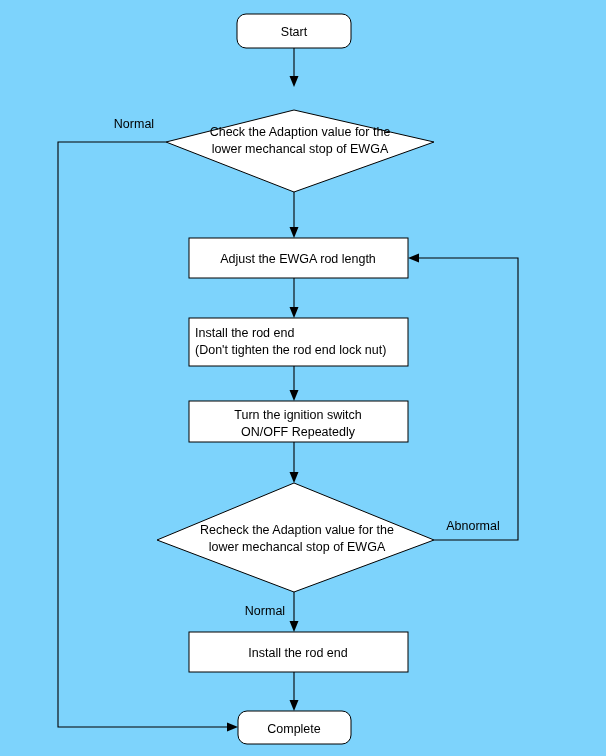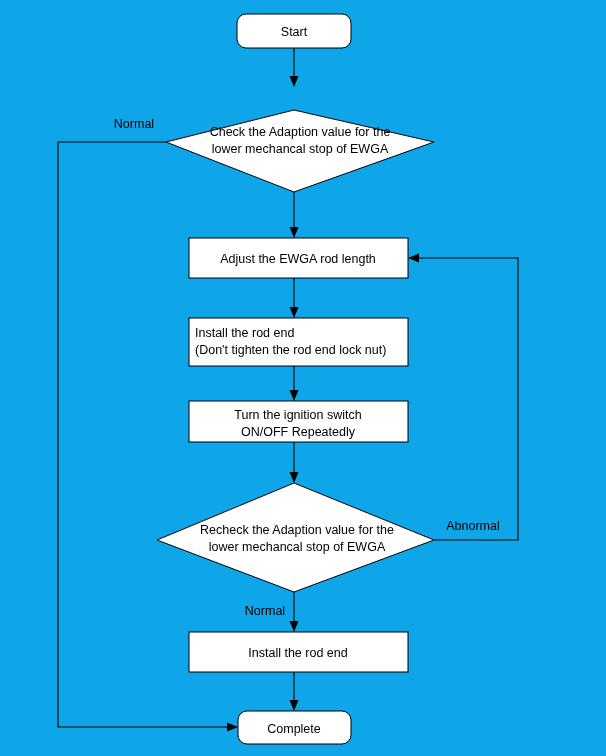--- a/index.html
+++ b/index.html
@@ -10,21 +10,21 @@
   body {
     width: 606px;
     height: 756px;
     font-family: "Liberation Sans", sans-serif;
     overflow: hidden;
   }
   #flowchart-root {
     position: relative;
     width: 606px;
     height: 756px;
-    background: #0ea5e9;
+    background: #7dd3fc;
   }
   svg#flow-svg {
     display: block;
     width: 606px;
     height: 756px;
   }
   .shape-outline {
     fill: #ffffff;
     stroke: #000000;
     stroke-width: 1;

